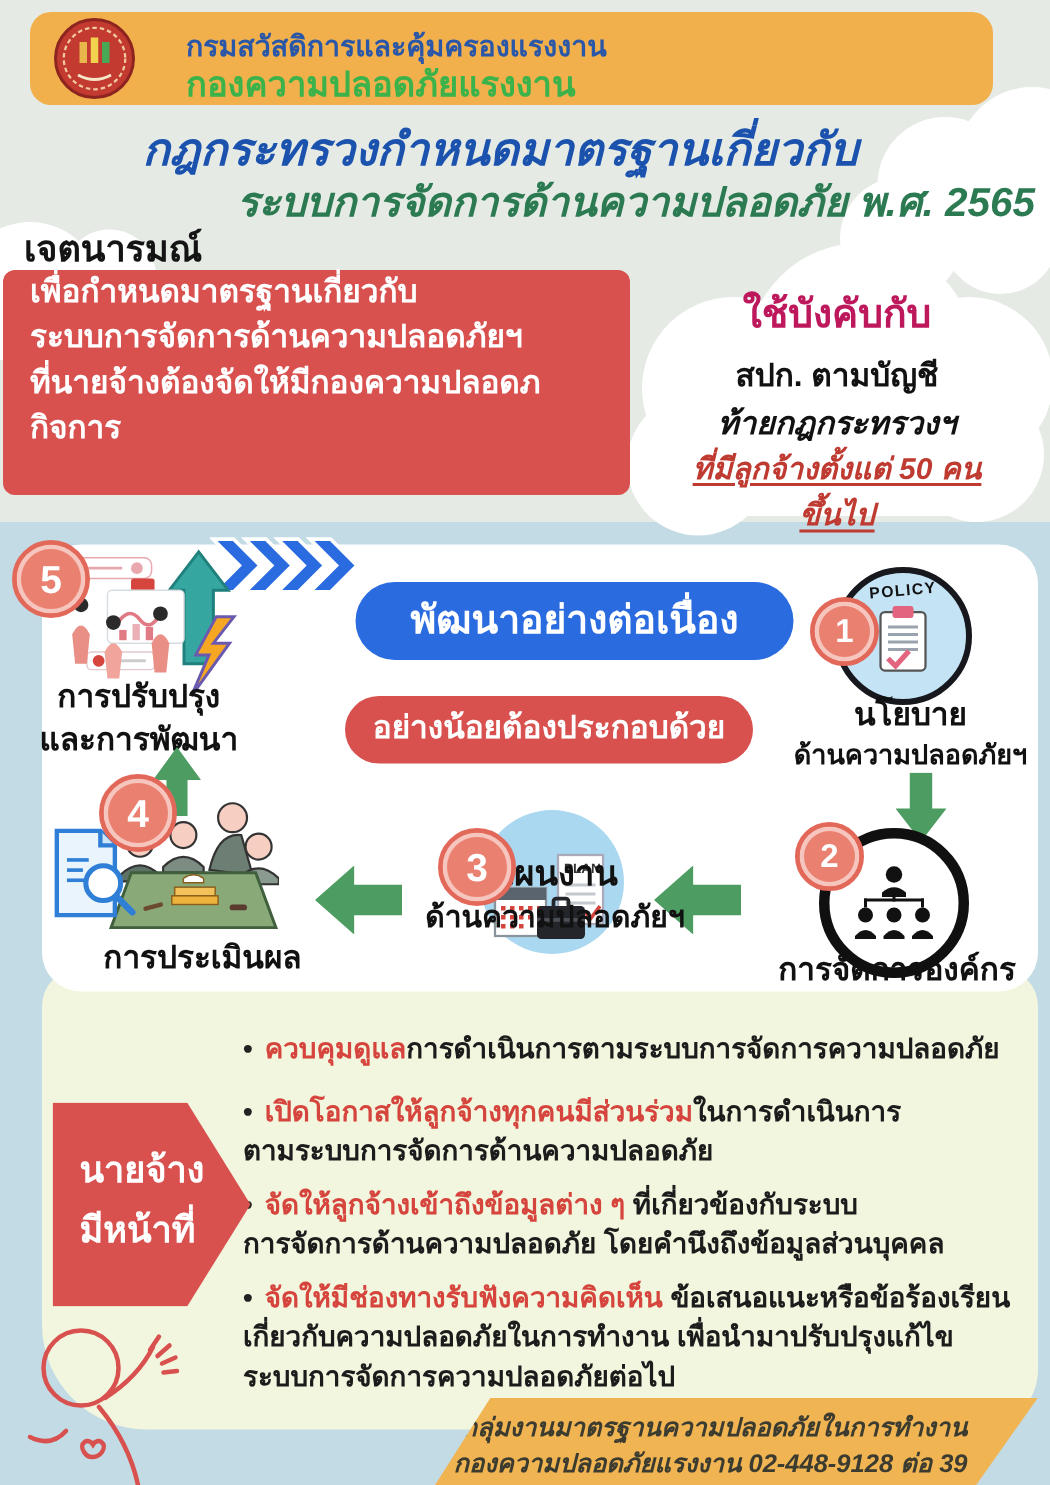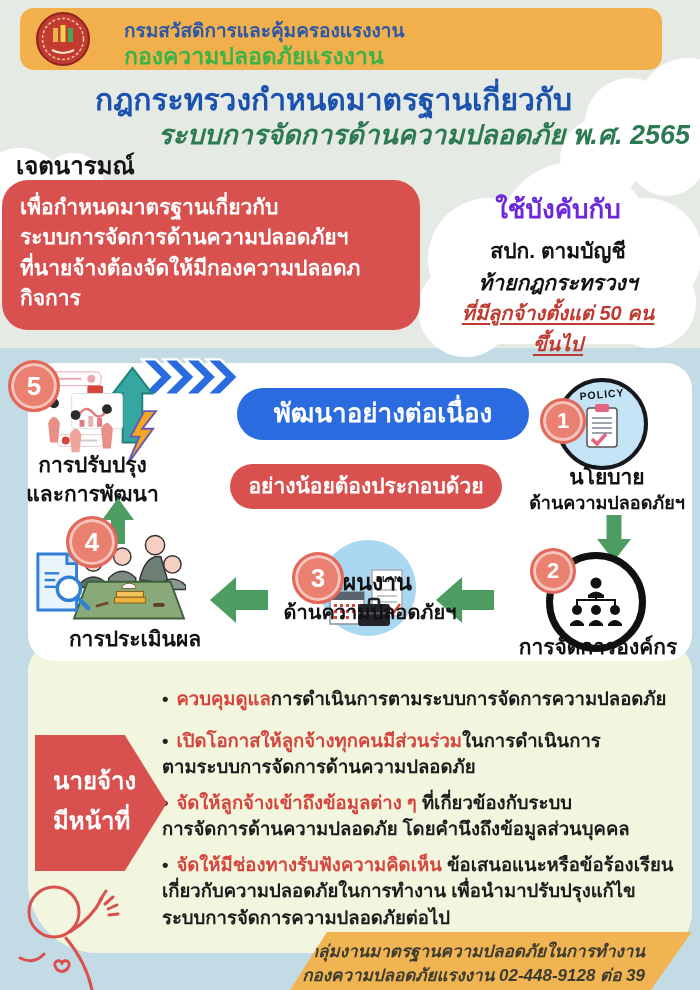--- a/index.html
+++ b/index.html
@@ -7,29 +7,29 @@
         background:#c3dbe4;font-family:"Liberation Sans",sans-serif;}
   .abs{position:absolute;}
   .top-bg{left:0;top:0;width:700px;height:348px;background:#e5ebe4;}
   .cloud{background:#ffffff;border-radius:50%;}
   .cloud-rect{background:#ffffff;border-radius:40px;}
 
   
   .header-bar{left:20px;top:8px;width:642px;height:62px;background:#f1b04c;border-radius:14px;}
   .org1{left:124px;top:15px;font-size:19px;font-weight:bold;color:#2a57a8;}
   .org2{left:124px;top:38px;font-size:23px;font-weight:bold;color:#3cb34a;}
-  .title1{left:95px;top:76px;font-size:30px;font-weight:bold;color:#1b52ae;}
+  .title1{left:95px;top:76px;font-size:30px;font-weight:bold;color:#1b52ae;font-style:italic;}
   .title2{right:10px;top:113px;font-size:27px;font-weight:bold;font-style:italic;color:#2c7a52;}
   .intent-h{left:16px;top:146px;font-size:24px;font-weight:bold;color:#141414;}
-  .intent-box{left:2px;top:180px;width:418px;height:150px;background:#d8514f;border-radius:26px;
-              padding:12px 18px;box-sizing:border-box;color:#ffffff;font-weight:bold;
+  .intent-box{left:2px;top:180px;width:418px;height:150px;background:#d8514f;border-radius:8px;
+              padding:0 18px;box-sizing:border-box;color:#ffffff;font-weight:bold;
               font-size:21px;line-height:1.45;}
   
   .scope-wrap{left:418px;top:188px;width:280px;text-align:center;}
-  .scope-title{font-size:26px;font-weight:bold;color:#6d28d9;margin-bottom:6px;}
+  .scope-title{font-size:26px;font-weight:bold;color:#be185d;margin-bottom:6px;}
   .scope-l{font-size:21px;font-weight:bold;color:#121212;line-height:1.5;}
   .scope-l.it{font-style:italic;}
   .scope-hl{font-size:20px;font-weight:bold;font-style:italic;color:#bf3a31;line-height:1.55;
             text-decoration:underline;text-underline-offset:3px;text-decoration-thickness:2px;}
 
   
   .cream-panel{left:28px;top:645px;width:664px;height:308px;background:#f2f6de;
                border-radius:26px 26px 40px 70px;}
   .card{left:28px;top:363px;width:664px;height:298px;background:#ffffff;border-radius:26px;}
 

